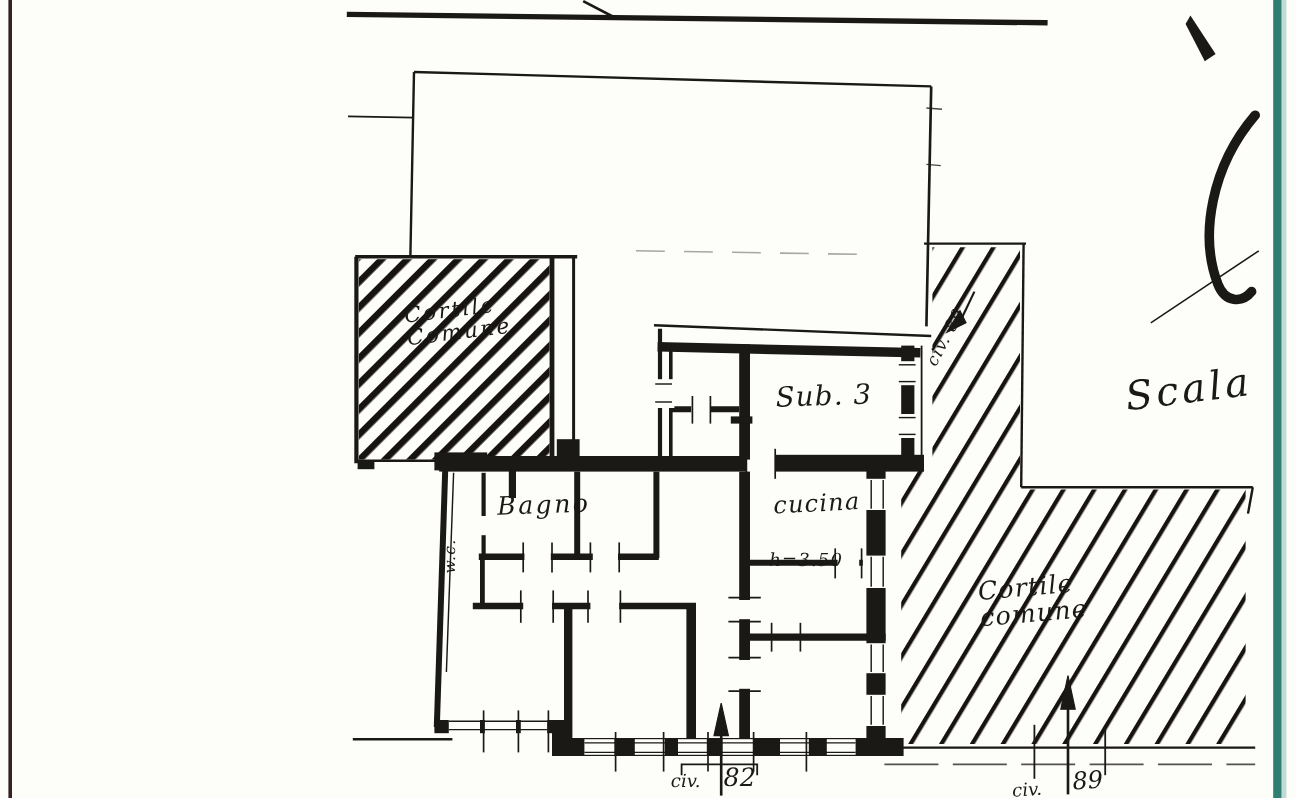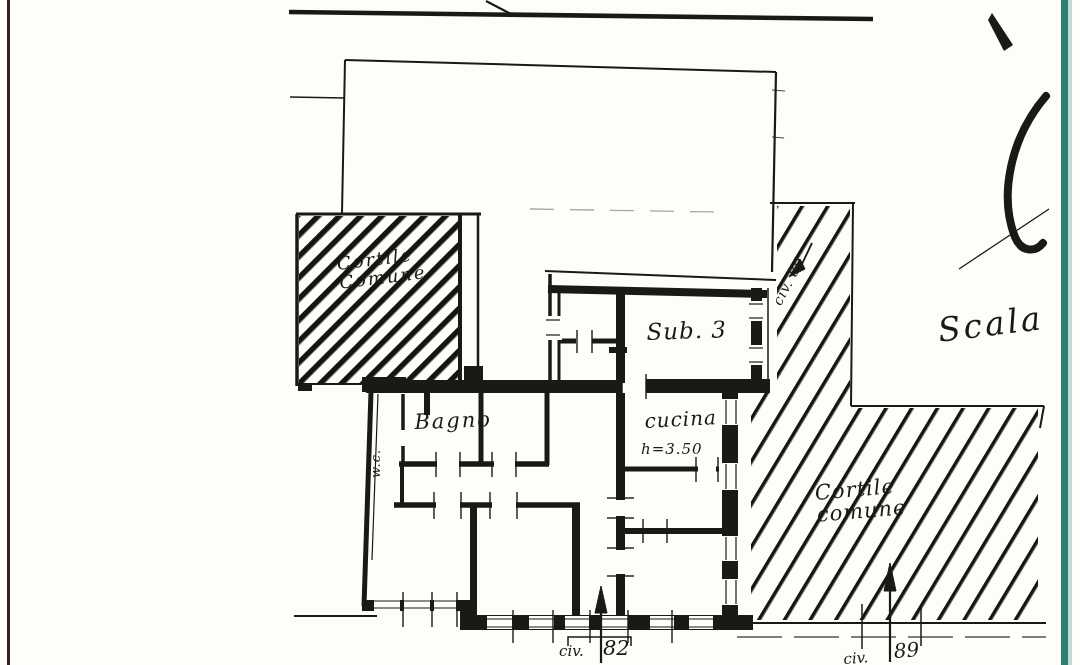--- a/index.html
+++ b/index.html
@@ -20,21 +20,21 @@
     line-height:1.05;
     transform-origin:left top;
     z-index:5;
   }
   .lbl span{display:block;}
   #lbl-court-left{left:336px;top:255px;font-size:18px;letter-spacing:2px;transform:rotate(-7deg);}
   #lbl-sub3{left:646px;top:320px;font-size:23px;letter-spacing:1px;transform:rotate(-2deg);}
   #lbl-bagno{left:414px;top:411px;font-size:21px;letter-spacing:2px;transform:rotate(-2deg);}
   #lbl-wc{left:369px;top:478px;font-size:13px;letter-spacing:1px;transform:rotate(-90deg);transform-origin:left top;}
   #lbl-cucina{left:644px;top:411px;font-size:20px;letter-spacing:1px;transform:rotate(-3deg);}
-  #lbl-h350{left:641px;top:442px;font-size:15px;letter-spacing:1px;}
+  #lbl-h350{left:641px;top:460px;font-size:15px;letter-spacing:1px;}
   #lbl-court-right{left:814px;top:482px;font-size:21px;letter-spacing:1px;transform:rotate(-5deg);}
   #lbl-scala{left:936px;top:314px;font-size:33px;letter-spacing:3px;transform:rotate(-7deg);}
   #lbl-civ82-prefix{left:559px;top:644px;font-size:15px;}
   #lbl-civ82-num{left:603px;top:637px;font-size:21px;}
   #lbl-civ89-prefix{left:843px;top:652px;font-size:15px;transform:rotate(-4deg);}
   #lbl-civ89-num{left:893px;top:641px;font-size:20px;transform:rotate(-4deg);}
   #lbl-civ89-strip{left:783px;top:293px;font-size:14px;letter-spacing:1px;transform:rotate(-62deg);transform-origin:left bottom;}
 </style>
 </head>
 <body>

